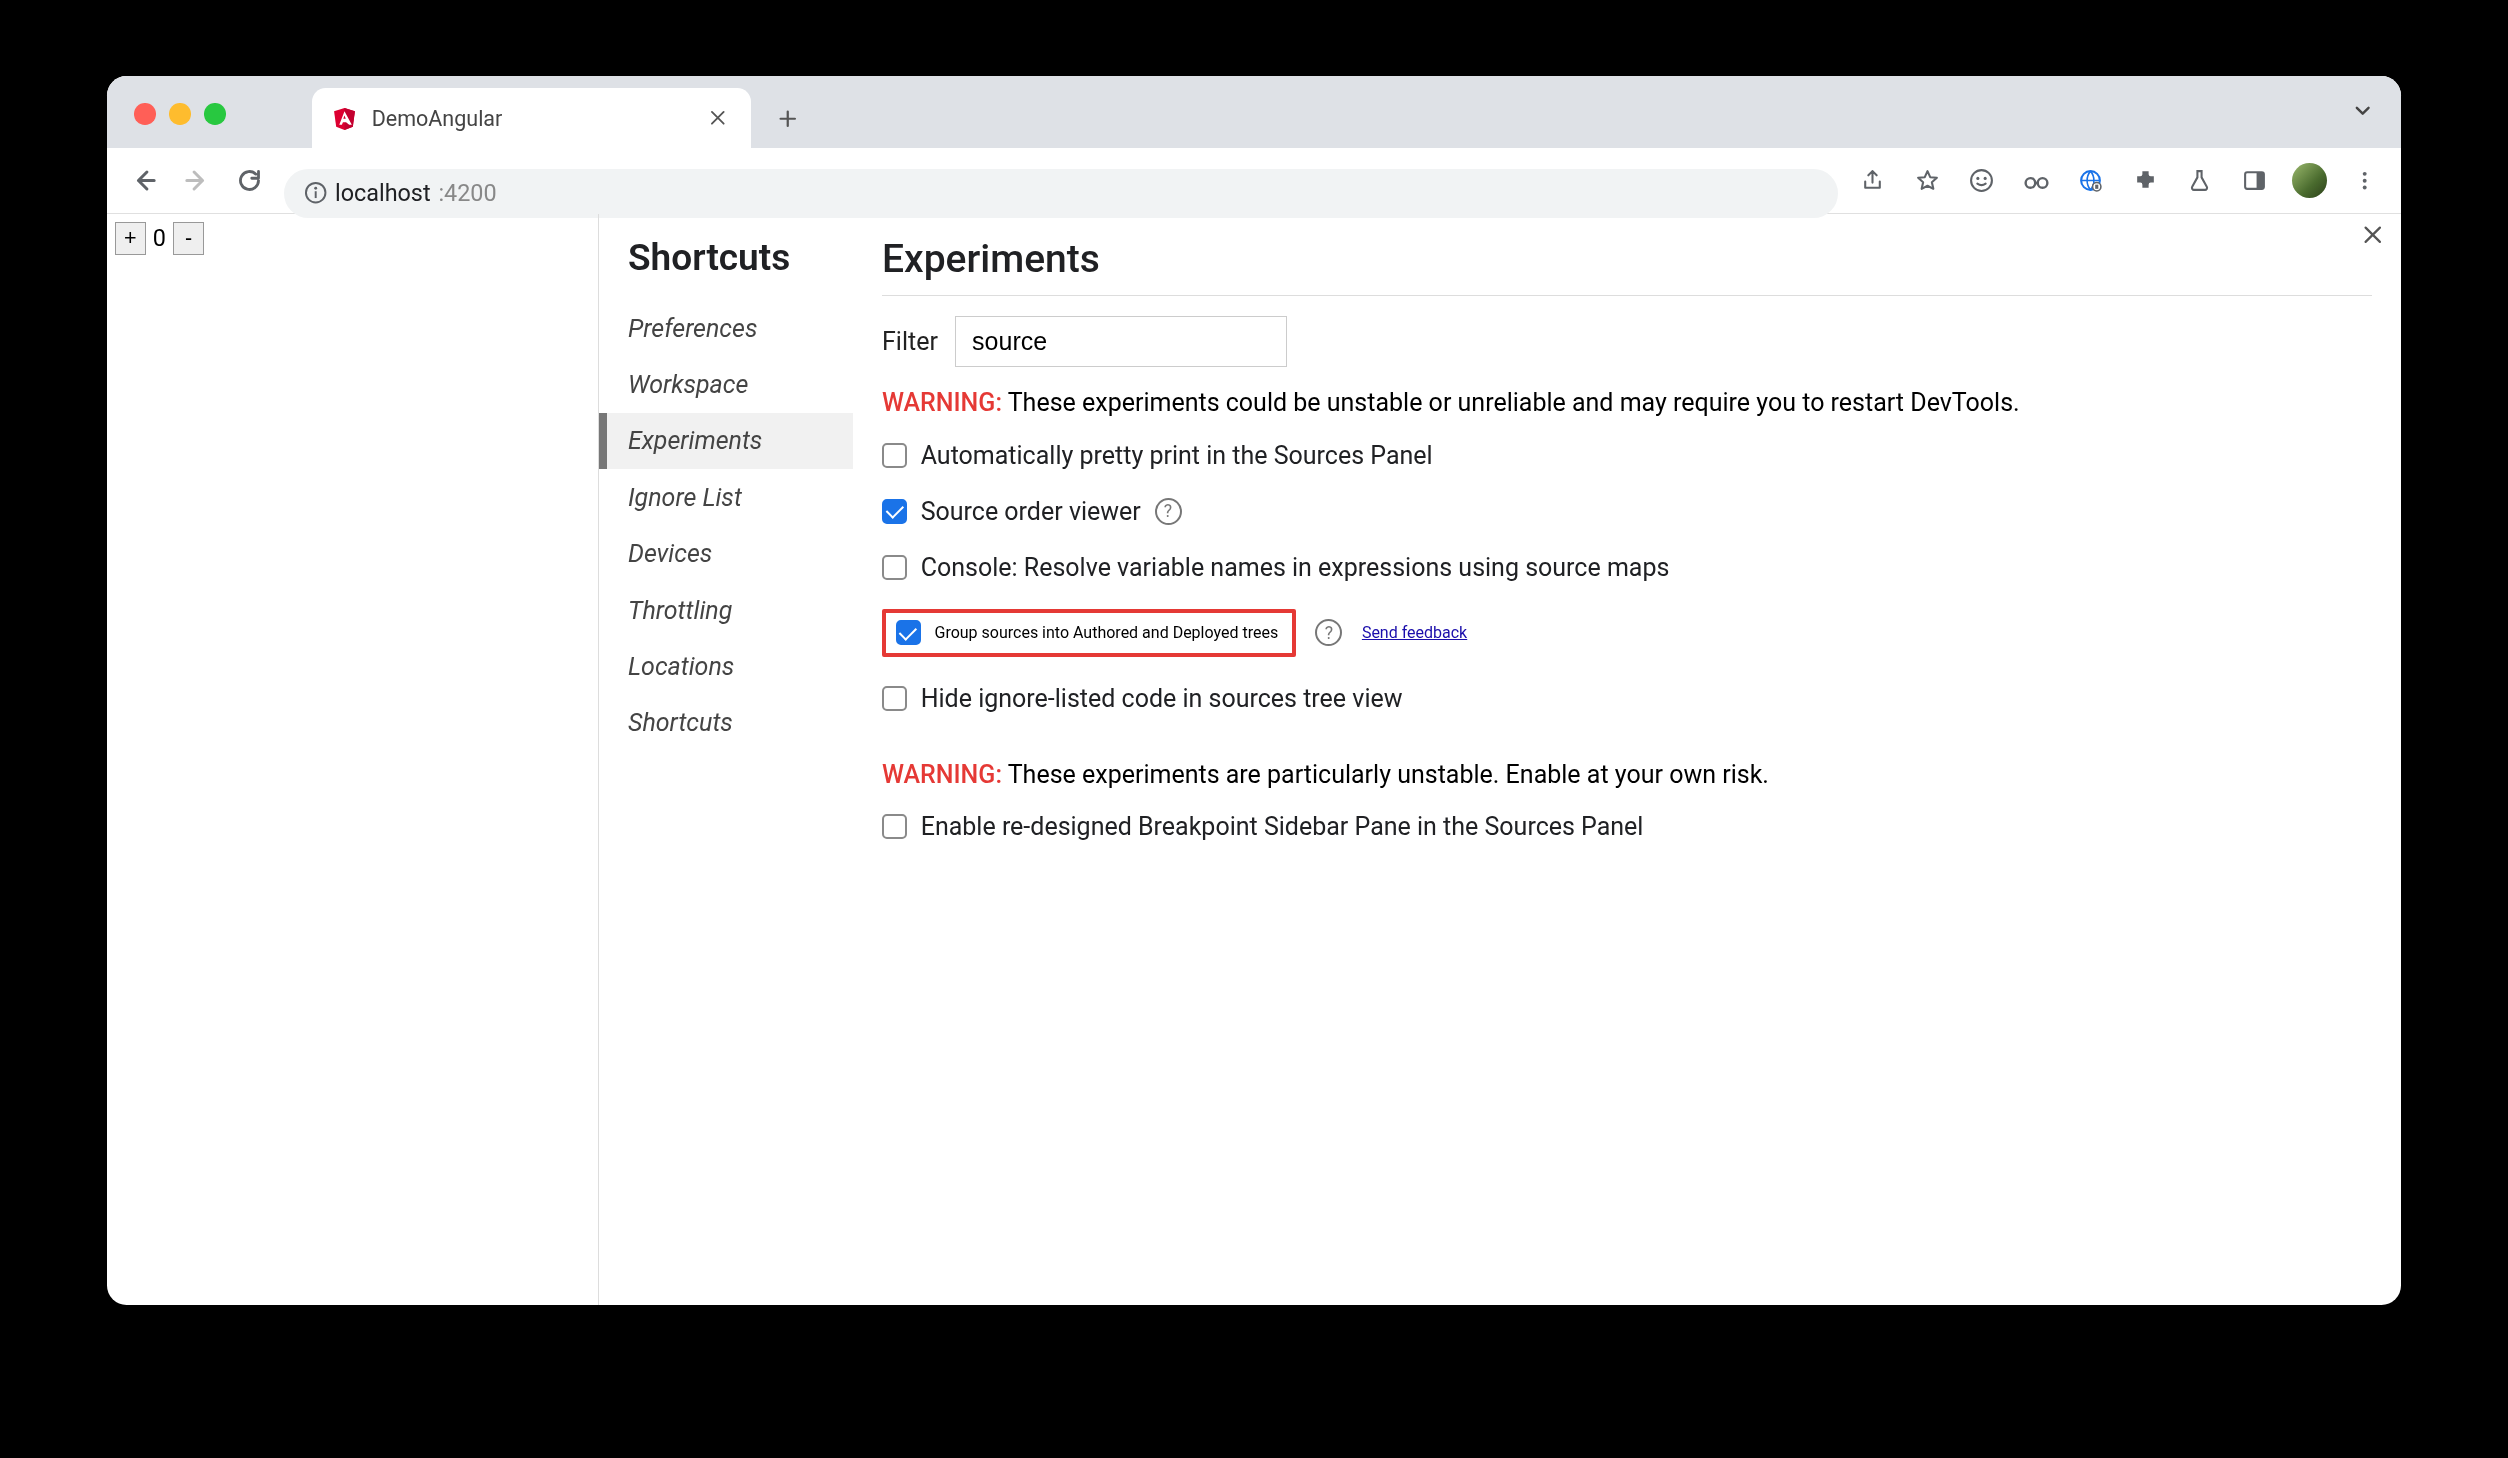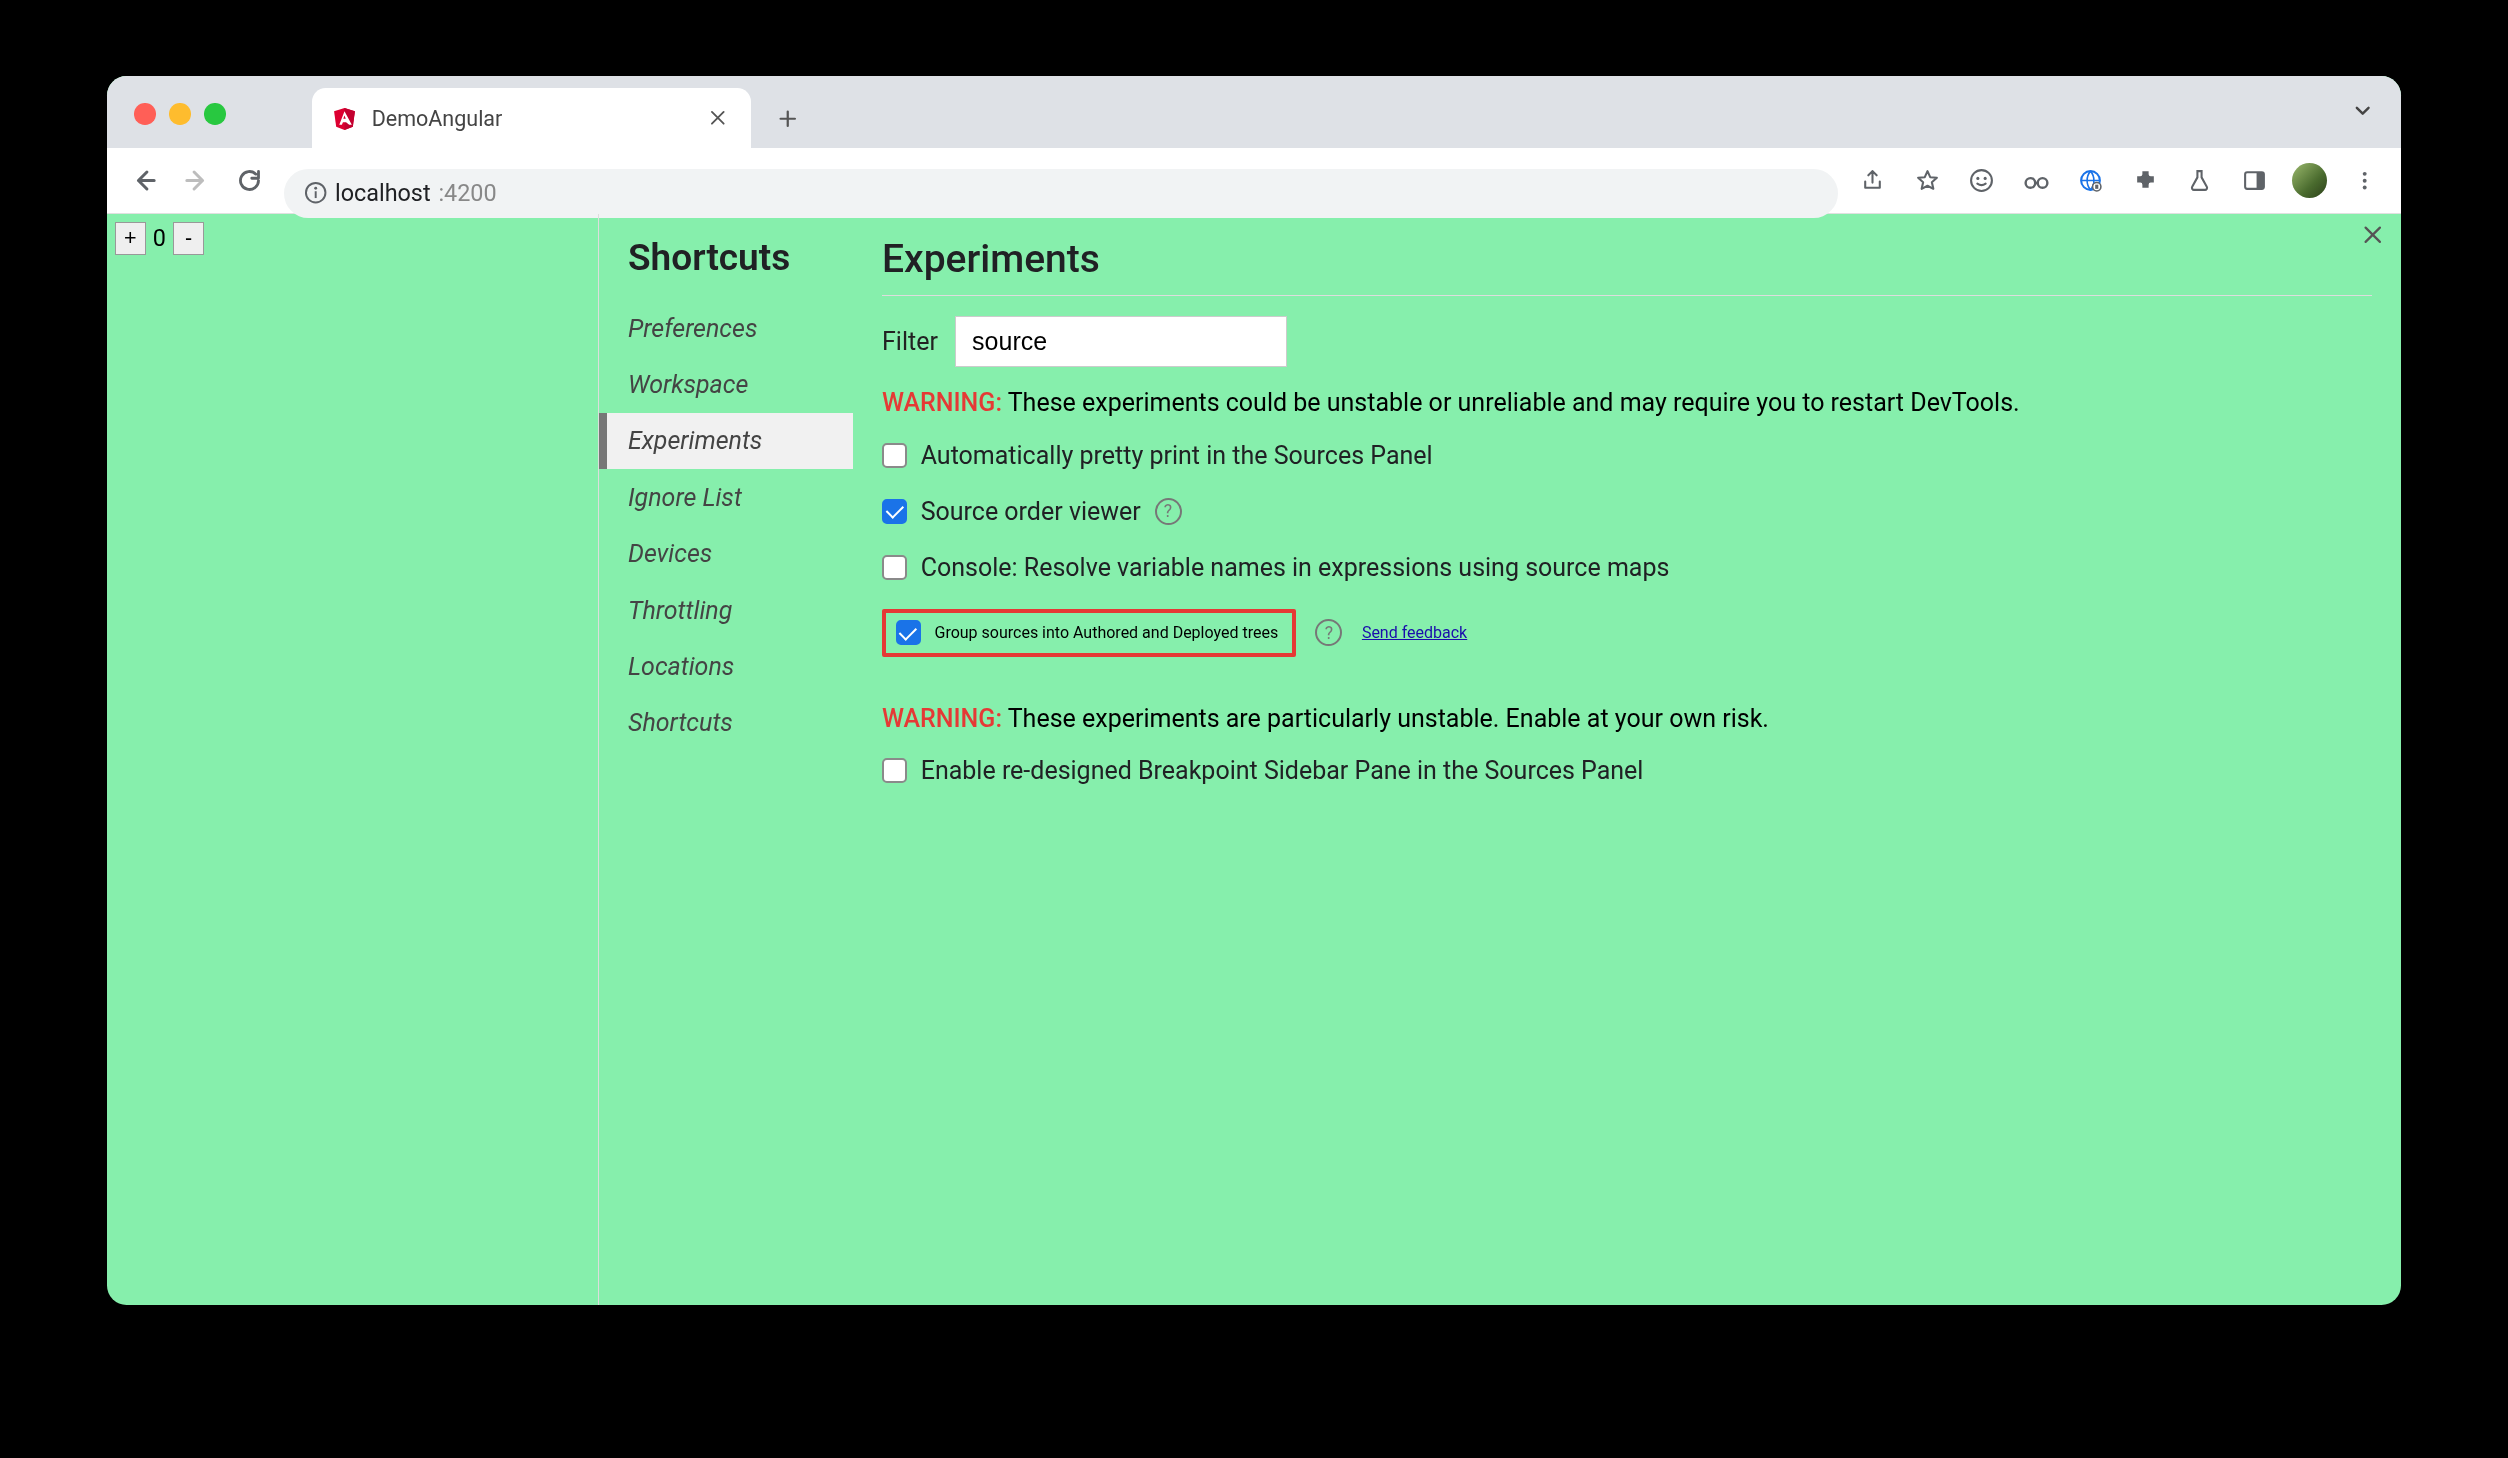--- a/index.html
+++ b/index.html
@@ -9,21 +9,21 @@
     width: 2508px;
     height: 1459px;
     overflow: hidden;
   }
   .browser-window {
     position: absolute;
     left: 107px;
     top: 76px;
     width: 2294px;
     height: 1229px;
-    background: #86efac;
+    background: #ffffff;
     border-radius: 19.5px;
     box-shadow: 0 39px 78px rgba(0,0,0,.5);
     overflow: hidden;
     display: flex;
     flex-direction: column;
   }
   .tab-strip {
     height: 72px;
     background: #dee1e6;
     display: flex;
@@ -524,20 +524,24 @@
 
           <div class="row-wrap">
             <span class="highlighted">
               <span class="exp-checkbox checked"></span>
               <span>Group sources into Authored and Deployed trees</span>
             </span>
             <span class="help-icon">?</span>
             <span class="feedback-link">Send feedback</span>
           </div>
 
+          <div class="exp-row">
+            <span class="exp-checkbox"></span>
+            <span>Hide ignore-listed code in sources tree view</span>
+          </div>
 
           <div style="height:19.5px"></div>
 
           <div class="warning">
             <span class="warn-label">WARNING:</span><span> These experiments are particularly unstable. Enable at your own risk.</span>
           </div>
 
           <div class="exp-row">
             <span class="exp-checkbox"></span>
             <span>Enable re-designed Breakpoint Sidebar Pane in the Sources Panel</span>

